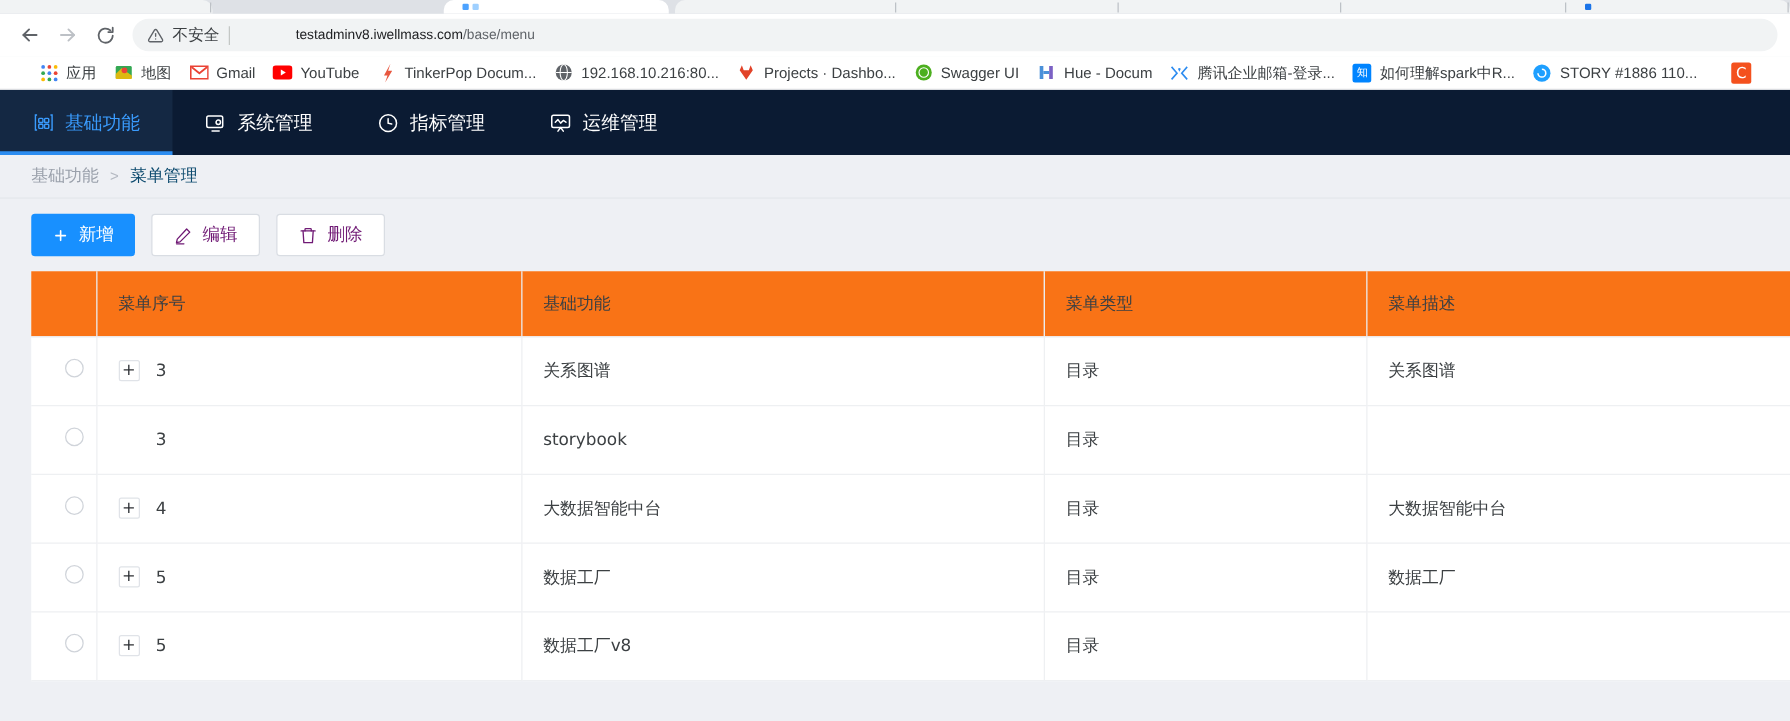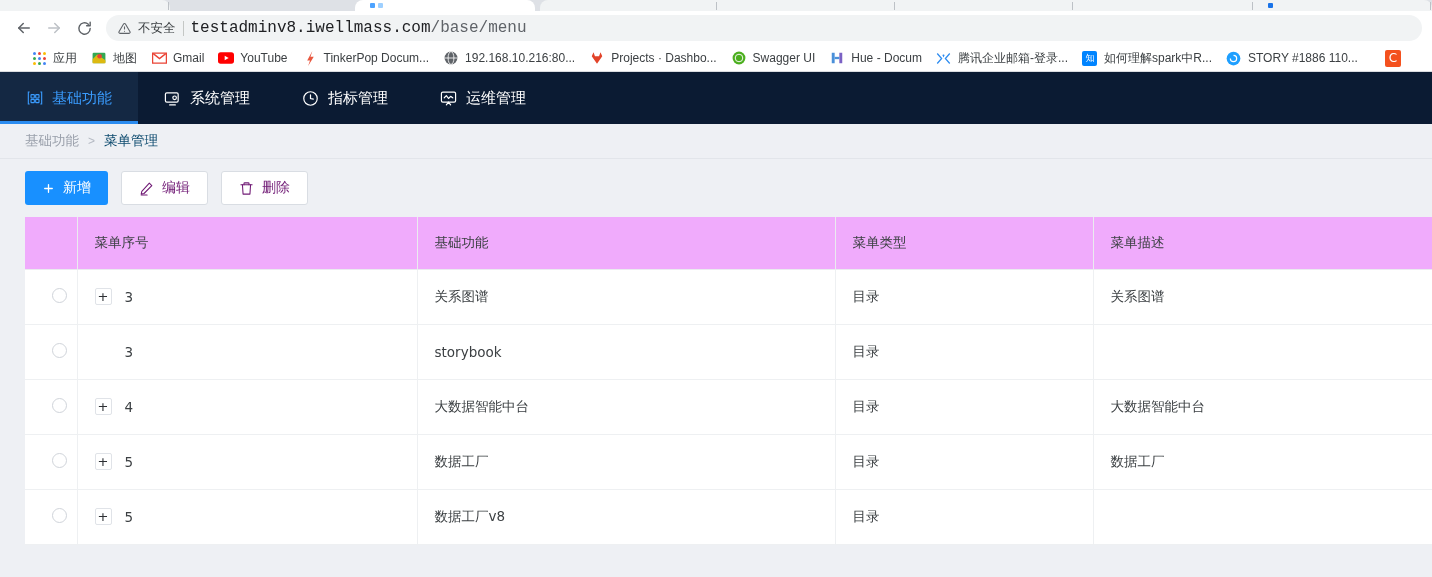--- a/index.html
+++ b/index.html
@@ -30,26 +30,26 @@
     height: 34px; background: #ffffff; display: flex; align-items: center;
     padding: 0 10px; gap: 2px;
   }
   .navbtn {
     width: 28px; height: 28px; display: flex; align-items: center; justify-content: center;
     border-radius: 50%; color: #5f6368; flex: none;
   }
   .navbtn.dim { color: #bdc1c6; }
   .omnibox {
     flex: 1; height: 26px; background: #f1f3f4; border-radius: 13px;
-    display: flex; align-items: center; padding: 0 12px; gap: 7px; margin-left: 6px; font-family: Liberation Mono, monospace;
+    display: flex; align-items: center; padding: 0 12px; gap: 7px; margin-left: 6px;
   }
   .omnibox .warnicon { color: #5f6368; font-size: 12px; display:flex; align-items:center;}
   .omnibox .notsecure { font-size: 12.5px; color: #3c4043; white-space: nowrap; }
   .omnibox .divider { width: 1px; height: 15px; background: #c4c7c5; }
-  .omnibox .url { font-size: 16px; color: #202124; white-space: nowrap; }
+  .omnibox .url { font-size: 11px; color: #202124; white-space: nowrap; margin-left: 46px; }
   .omnibox .url .dim { color: #5f6368; }
 
   .bookmarks {
     height: 27px; background: #ffffff; display: flex; align-items: center;
     padding: 0 24px; gap: 0px; border-bottom: 1px solid #dadce0; overflow: hidden;
   }
   .bm {
     display: flex; align-items: center; gap: 6px; padding: 3px 7px; border-radius: 4px;
     font-size: 12px; color: #3c4043; white-space: nowrap; flex: none;
   }
@@ -105,21 +105,21 @@
 
   
   .tablewrap { background: #eef0f4; padding-left: 25px; }
   table.grid { border-collapse: collapse; width: 1407px; background: #ffffff; table-layout: fixed; }
   table.grid col.c0 { width: 52px; }
   table.grid col.c1 { width: 340px; }
   table.grid col.c2 { width: 418px; }
   table.grid col.c3 { width: 258px; }
   table.grid col.c4 { width: 339px; }
   table.grid th {
-    background: #f0abfc; height: 52px; text-align: left; font-weight: normal;
+    background: #f97316; height: 52px; text-align: left; font-weight: normal;
     font-size: 13.5px; color: #3c4043; padding-left: 17px;
     border-bottom: 1px solid #eaecef; border-right: 1px solid #eaecef;
     font-family: "DejaVu Sans", sans-serif;
   }
   table.grid th:last-child { border-right: none; }
   table.grid td {
     height: 55px; font-size: 13.5px; color: #3c4043; padding-left: 17px;
     border-bottom: 1px solid #eef0f2; border-right: 1px solid #eef0f2;
     font-family: "DejaVu Sans", sans-serif; vertical-align: middle;
   }

